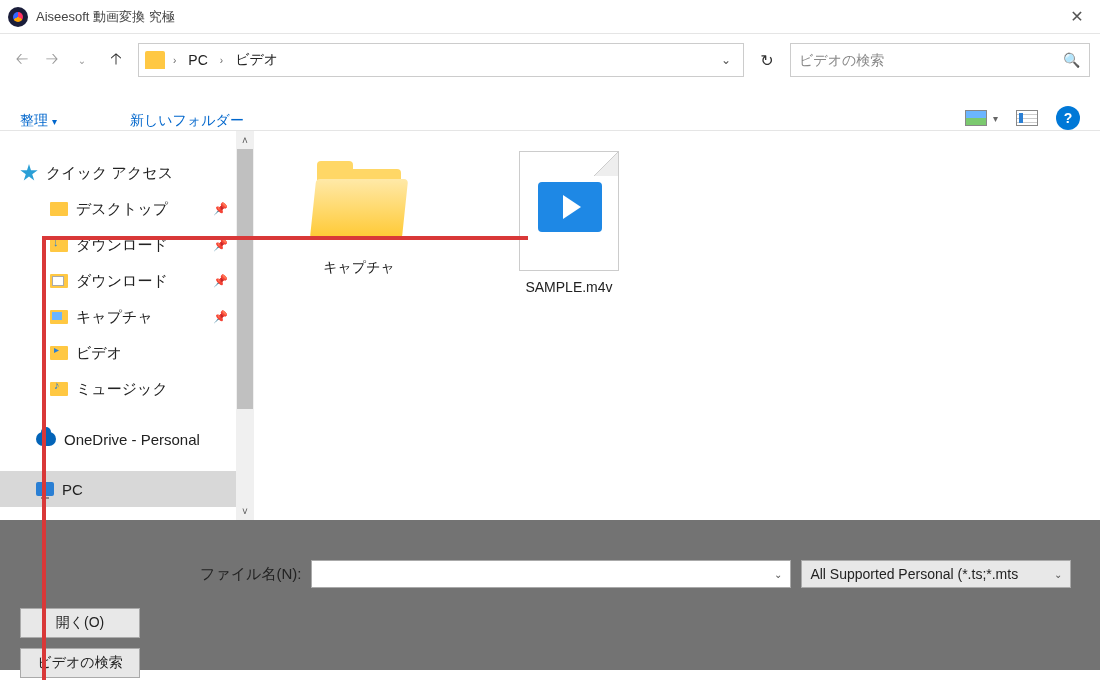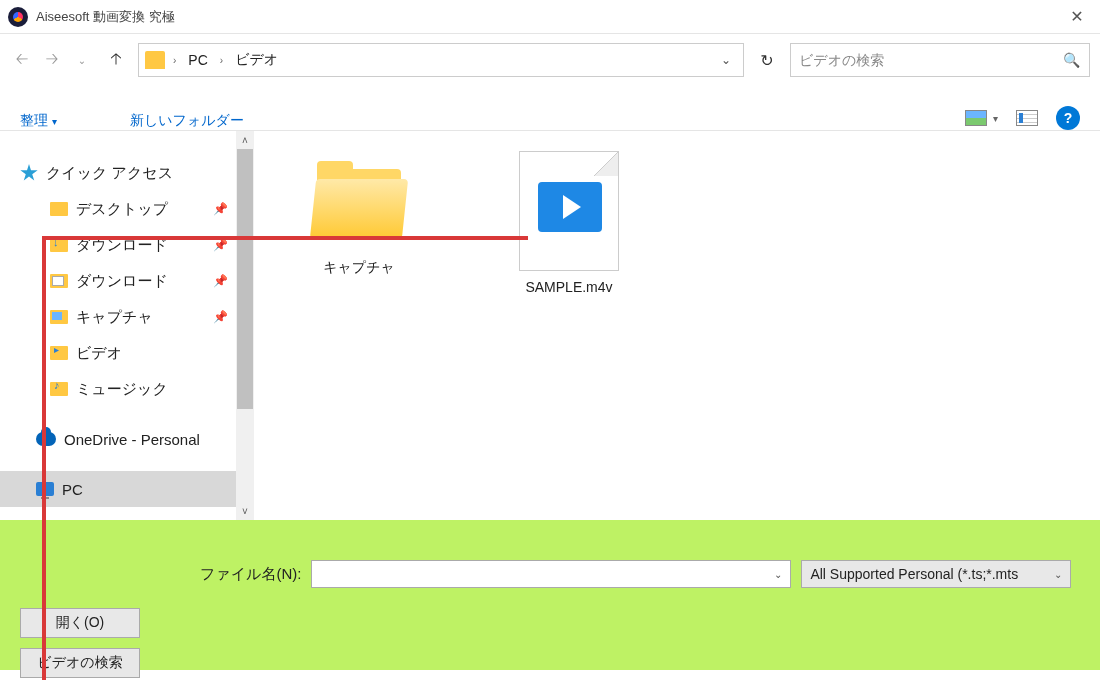--- a/index.html
+++ b/index.html
@@ -73,21 +73,21 @@
 .folder-large { width:100px; height:100px; margin:0 auto; position:relative; }
 .folder-large .back { position:absolute; top:18px; left:8px; width:84px; height:66px; background:#ffd766; border-radius:4px; }
 .folder-large .tab { position:absolute; top:10px; left:8px; width:36px; height:14px; background:#ffd766; border-radius:4px 4px 0 0; }
 .folder-large .front { position:absolute; top:28px; left:4px; width:92px; height:60px; background:linear-gradient(#ffe9a8, #ffc932); border-radius:4px; transform:skewX(-6deg); }
 .video-large { width:100px; height:120px; margin:0 auto; border:1px solid #ccc; background:#fff; position:relative; }
 .video-large::before { content:""; position:absolute; top:0; right:0; width:24px; height:24px; background:linear-gradient(135deg, transparent 48%, #ccc 50%, #eee 52%); }
 .video-large .vicon { position:absolute; top:30px; left:18px; width:64px; height:50px; background:#1e88e5; border-radius:4px; display:flex; align-items:center; justify-content:center; }
 .video-large .vicon::after { content:""; width:0; height:0; border-left:18px solid #fff; border-top:12px solid transparent; border-bottom:12px solid transparent; margin-left:4px; }
 
 
-.footer { background:#bef264; height:150px; padding:40px 20px 0; }
+.footer { background:#737373; height:150px; padding:40px 20px 0; }
 .filename-row { display:flex; align-items:center; gap:10px; margin-left:180px; }
 .filename-row label { font-size:15px; color:#222; }
 .filename-combo { flex:0 0 480px; height:28px; border:1px solid #aaa; background:#fff; display:flex; align-items:center; justify-content:flex-end; padding:0 8px; }
 .filter-combo { flex:0 0 270px; height:28px; border:1px solid #aaa; background:#e8e8e8; display:flex; align-items:center; padding:0 8px; font-size:14px; color:#222; white-space:nowrap; overflow:hidden; }
 .filter-combo .d { margin-left:auto; color:#555; font-size:10px; }
 .button-row { display:flex; justify-content:flex-end; gap:10px; margin-top:20px; padding-right:10px;flex-direction:column; }
 .btn { width:120px; height:30px; border:1px solid #aaa; background:#e8e8e8; font-size:14px; color:#222; display:flex; align-items:center; justify-content:center; }
 
 
 .annotation-h { position:absolute; left:42px; top:236px; height:4px; width:486px; background:#d93838; z-index:50; }

